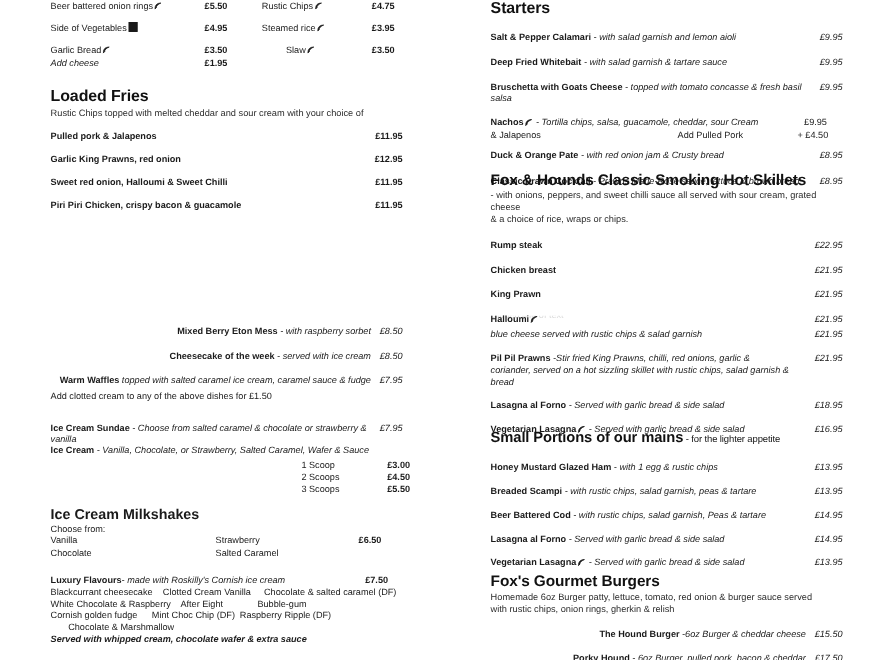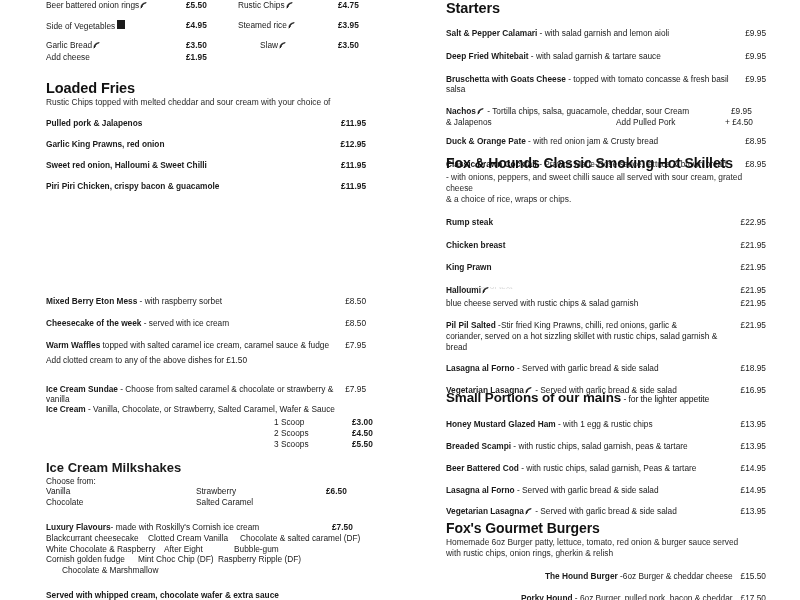--- a/index.html
+++ b/index.html
@@ -54,21 +54,21 @@
     font-size: 8.3px;
     line-height: 1.25;
   }
   .row .nm { padding-right: 8px; }
   .row .pr {
     font-weight: bold;
     white-space: nowrap;
     text-align: right;
   }
   .b { font-weight: bold; }
-  .n { font-weight: normal; }
+  .n { font-weight: normal; font-style: italic; }
 
   
   .leaf {
     display: inline-block;
     width: 7px;
     height: 7px;
     position: relative;
     top: 1px;
     margin: 0 1px;
     vertical-align: baseline;
@@ -100,21 +100,21 @@
   .sides-row .s-name2.ind { left: 214px; }
   .sides-row .s-price2{ position: absolute; left: 292px; top: 0; font-weight: bold; }
   .sides-sub { position: absolute; left: 0; top: 12px; font-weight: bold; font-size: 8.3px;}
   .sides-sub-pr { position: absolute; left: 140px; top: 12px; font-weight: bold; font-size: 8.3px;}
 
   #loaded-fries { position: absolute; top: 80px; left: 0; width: 320px; }
   #loaded-fries .row { margin-top: 10.5px; font-weight: bold; }
   #loaded-fries .nm { font-weight: bold; }
 
   #desserts { position: absolute; top: 296px; left: 0; width: 320px; }
-  #desserts .row { margin-bottom: 11.5px; }
+  #desserts .row { margin-bottom: 11.5px; justify-content: flex-end; }
 
   #clotted { position: absolute; top: 355px; left: 0; font-size: 8.3px; }
 
   #sundae { position: absolute; top: 384px; left: 0; width: 320px; }
 
   #icecream { position: absolute; top: 404px; left: 0; width: 330px; }
   #icecream .ic-head { font-size: 8.3px; }
   .scoop-row {
     position: relative; height: 11px; font-size: 8.3px;
   }
@@ -126,21 +126,21 @@
   .ms-row { position: relative; height: 11px; font-size: 8.3px; text-align: center; }
   .ms-row .m1 { position: absolute; left: 0; }
   .ms-row .m2 { position: absolute; left: 150px; }
   .ms-row .m3 { position: absolute; left: 280px; font-weight: bold; }
 
   #luxury { position: absolute; top: 522px; left: 0; width: 330px; font-size: 8.3px; }
   .lux-head { position: relative; height: 11px; }
   .lux-head .lh-pr { position: absolute; left: 286px; font-weight: bold; }
   .flav-row { position: relative; height: 10.5px; }
   .flav-row span { position: absolute; white-space: nowrap; }
-  .lux-foot { font-weight: bold; margin-top: 15px; }
+  .lux-foot { font-weight: bold; margin-top: 1px; font-style: italic; }
 
   
   #starters { position: absolute; top: 0px; left: 0; width: 320px; }
   #starters .sec-title { margin-bottom: 12px; }
   #starters .row { margin-bottom: 12.5px; }
 
   .nachos-blk { font-size: 8.3px; line-height: 1.25; position: relative; }
   .nachos-l1 { position: relative; height: 11px; }
   .nachos-l1 .npr { position: absolute; left: 285px; font-weight: bold; }
   .nachos-l2 { position: relative; height: 11px; }
@@ -389,21 +389,21 @@
     <div id="mains-cut">
       <div class="cutline">
           <span>clipped line of text</span>
         </div>
       <div style="height:6px"></div>
       <div class="row">
         <span class="nm n">blue cheese served with rustic chips &amp; salad garnish</span>
         <span class="pr n" style="font-weight:normal">£21.95</span>
       </div>
       <div class="row two-line" style="margin-bottom:10px">
-        <span class="nm"><span class="b">Pil Pil Salted</span><span class="n"> -Stir fried King Prawns, chilli, red onions, garlic &amp;</span><br><span class="n">coriander, served on a hot sizzling skillet with rustic chips, salad garnish &amp; bread</span></span>
+        <span class="nm"><span class="b">Pil Pil Prawns</span><span class="n"> -Stir fried King Prawns, chilli, red onions, garlic &amp;</span><br><span class="n">coriander, served on a hot sizzling skillet with rustic chips, salad garnish &amp; bread</span></span>
         <span class="pr n" style="font-weight:normal; align-self:flex-start">£21.95</span>
       </div>
       <div class="row">
         <span class="nm"><span class="b">Lasagna al Forno</span><span class="n"> - Served with garlic bread &amp; side salad</span></span>
         <span class="pr n" style="font-weight:normal">£18.95</span>
       </div>
       <div class="row">
         <span class="nm"><span class="b">Vegetarian Lasagna</span><span class="leaf"><svg width="7" height="7" viewBox="0 0 10 10">
                 <path d="M9 1C4 1 1 4 1.5 8.5L3 7C3 4.5 5.5 2.5 9 1Z M1 9L3.2 6.8" stroke="#1a1a1a" stroke-width="1" fill="#1a1a1a"></path>
               </svg></span><span class="n"> - Served with garlic bread &amp; side salad</span></span>

